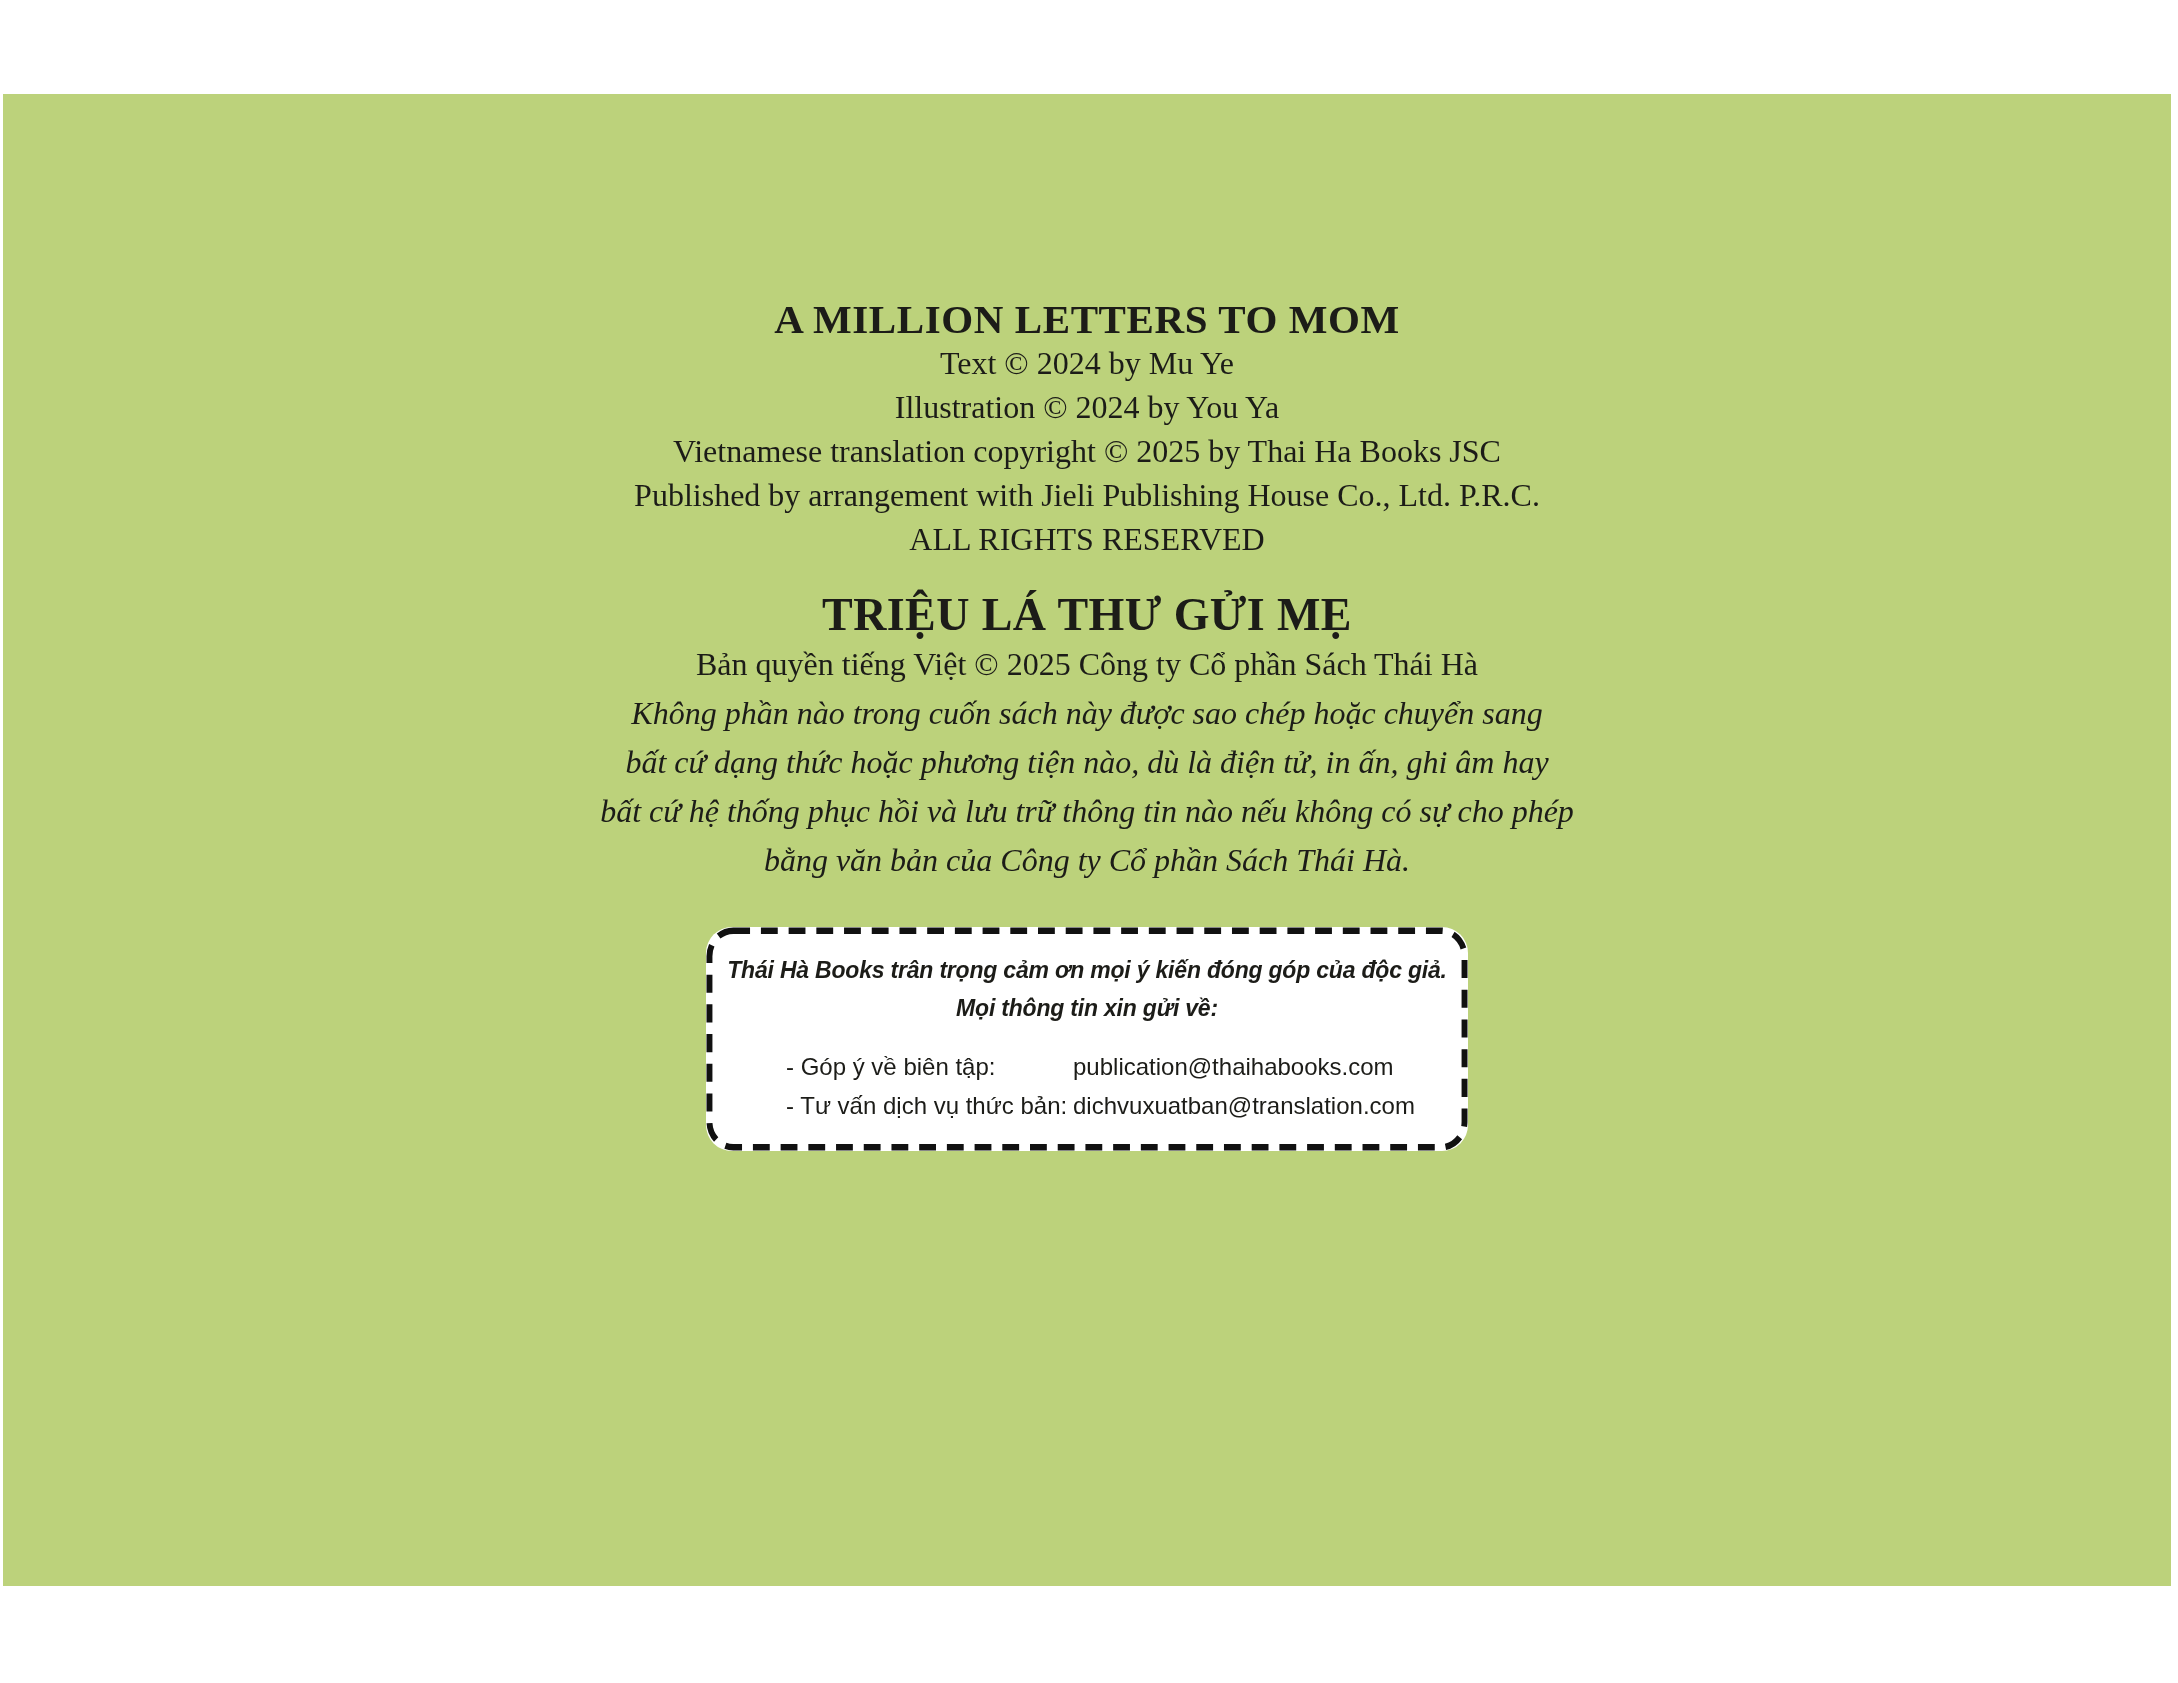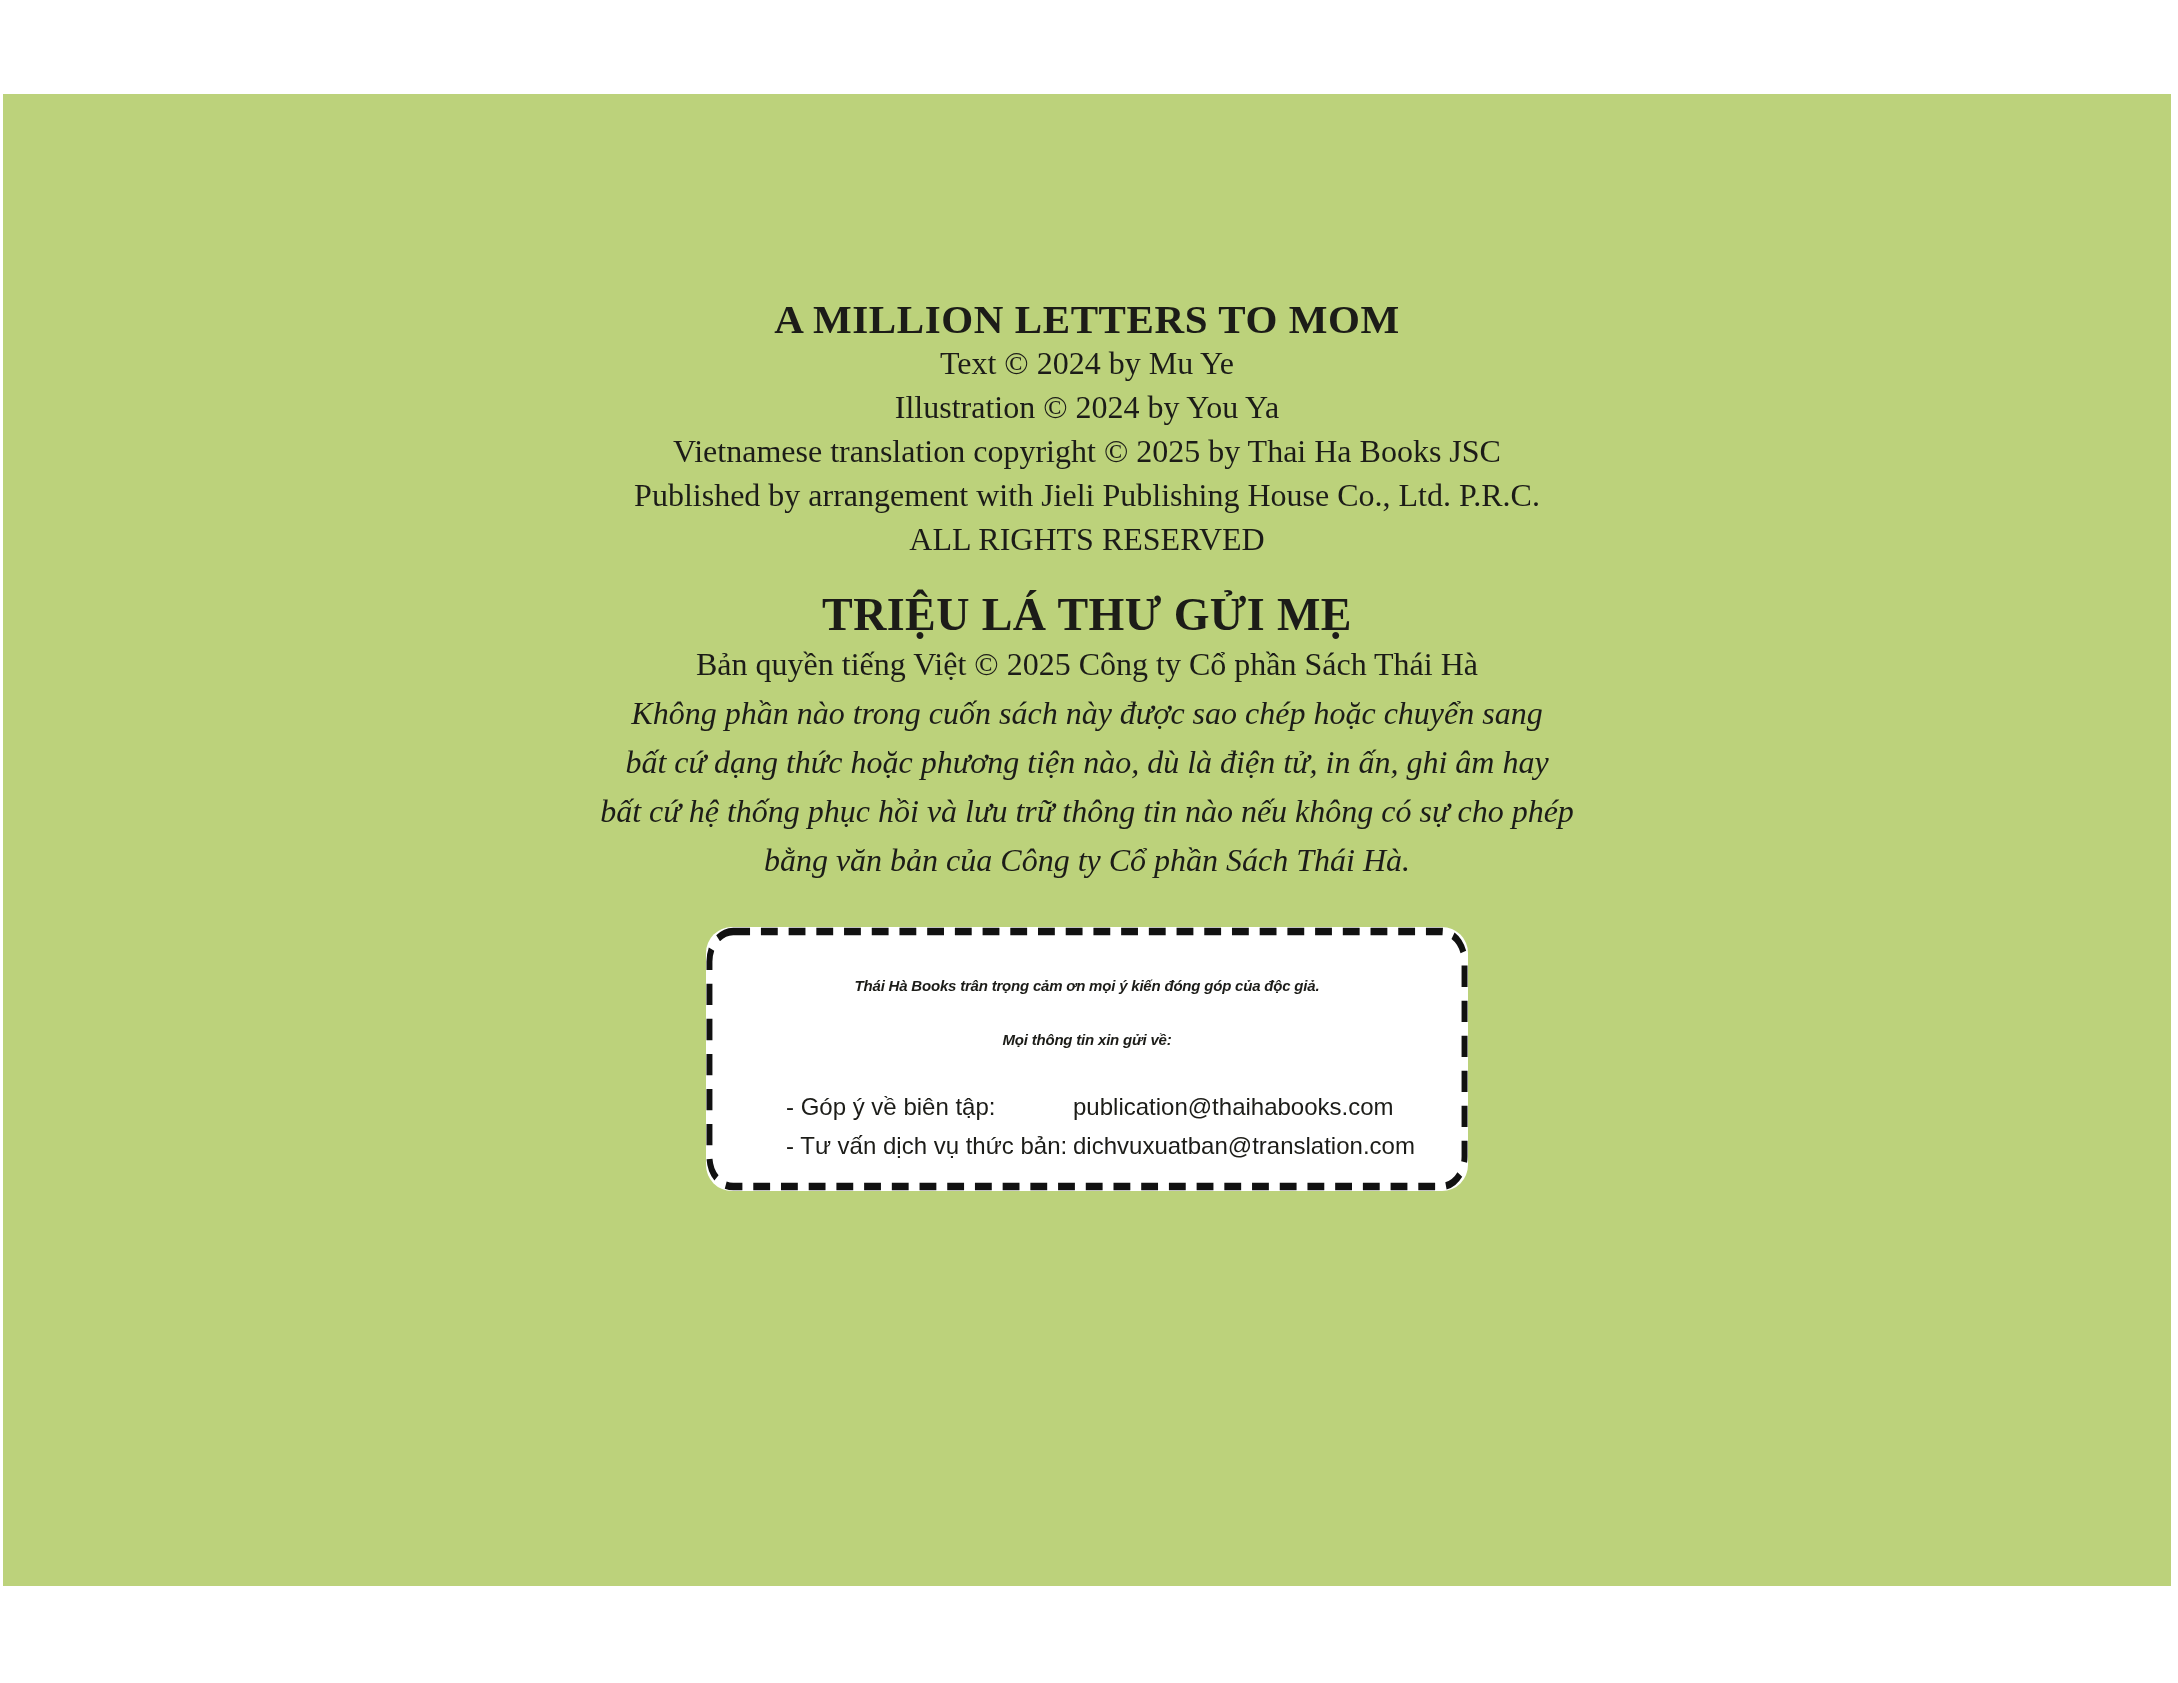--- a/index.html
+++ b/index.html
@@ -59,27 +59,26 @@
   }
   .feedback-box svg.dash-border {
     position: absolute;
     left: 0; top: 0;
     width: 100%; height: 100%;
     pointer-events: none;
   }
   .fb-heading {
     font-weight: bold;
     font-style: italic;
-    font-size: 15px;
+    font-size: 23px;
     line-height: 38px;
     letter-spacing: -0.2px;
     white-space: nowrap;
-    margin-top: 16px;
   }
-  .fb-contacts { margin-top: 28px; padding-left: 64px; }
+  .fb-contacts { margin-top: 20px; padding-left: 64px; }
   .fb-row {
     display: flex;
     text-align: left;
     font-size: 24px;
     line-height: 39px;
     white-space: nowrap;
   }
   .fb-label { width: 287px; flex: 0 0 287px; }
   .fb-email { flex: 1; }
 </style>

